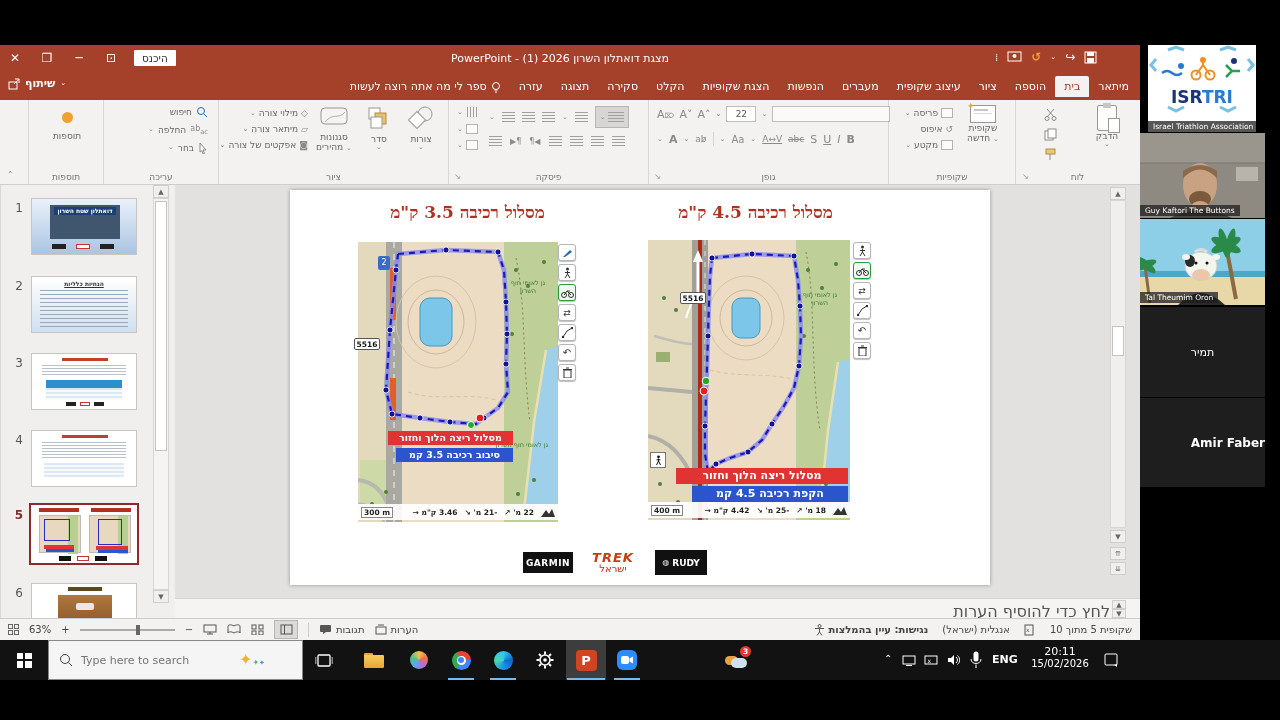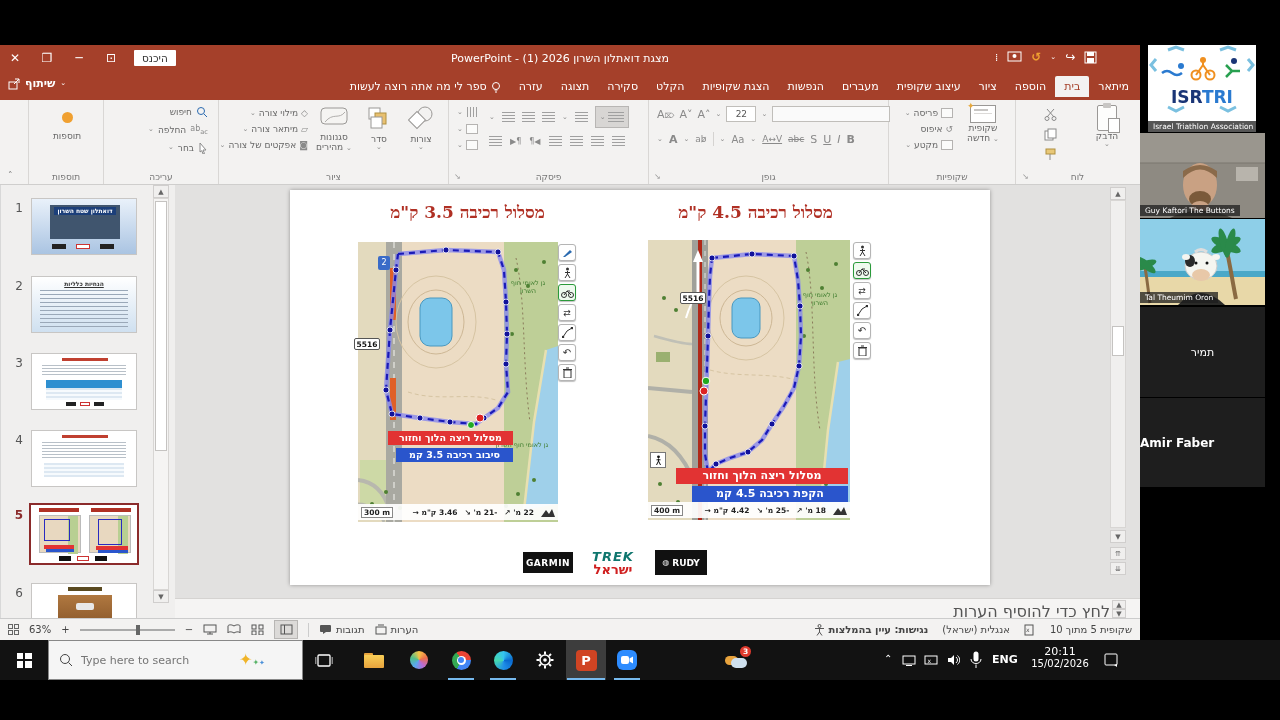--- a/index.html
+++ b/index.html
@@ -618,22 +618,22 @@
                   <line x1="3" y1="1" x2="6" y2="1" stroke="#333"></line>
                 </svg>
               </div>
           </div>
         </div>
 
         <div class="logo" style="left:233px;top:362px;width:50px;height:21px;background:#111">
             <span style="color:#fff;font-size:9px;font-weight:bold;letter-spacing:.5px">GARMIN</span>
           </div>
         <div class="logo" style="left:296px;top:360px;width:54px;height:25px;flex-direction:column">
-            <span style="color:#0f766e;font-size:13px;font-weight:bold;font-style:italic;letter-spacing:1px;line-height:1">TREK</span>
-            <span class="rtl" style="color:#d02020;font-size:13px;font-weight:bold;line-height:1">ישראל</span>
+            <span style="color:#c2410c;font-size:13px;font-weight:bold;font-style:italic;letter-spacing:1px;line-height:1">TREK</span>
+            <span class="rtl" style="color:#d02020;font-size:10px;font-weight:normal;line-height:1">ישראל</span>
           </div>
         <div class="logo" style="left:365px;top:360px;width:52px;height:25px;background:#111;gap:3px">
             <span style="color:#fff;font-size:8px">◍</span>
             <span style="color:#fff;font-size:9px;font-weight:bold">RUDY</span>
           </div>
       </div>
 
       <div class="ab scroll" style="left:935px;top:2px;width:16px;height:13px">▲</div>
       <div class="ab" style="left:935px;top:15px;width:16px;height:328px;background:#f0efee;border:1px solid #d8d6d4">
           <div style="position:absolute;left:1px;top:125px;width:12px;height:30px;background:#fff;border:1px solid #c5c3c1"></div>
@@ -901,17 +901,17 @@
         <ellipse cx="76" cy="38" rx="4" ry="3" fill="#f5f5f0"></ellipse>
       <path d="M55 33 Q 61 28 67 33" stroke="#ddd" stroke-width="3" fill="none"></path>
     </svg>
     <div class="vlabel">Tal Theumim Oron</div>
   </div>
 
   <div class="vtile" style="top:307px;height:90px;background:#1e1e1e;display:flex;align-items:center;justify-content:center">
     <span style="color:#fff;font-size:11px">תמיר</span>
   </div>
 
-  <div class="vtile" style="top:398px;height:89px;background:#1e1e1e;display:flex;align-items:center;justify-content:flex-start">
+  <div class="vtile" style="top:398px;height:89px;background:#1e1e1e;display:flex;align-items:center;justify-content:flex-end">
     <span style="color:#fff;font-size:12px;font-weight:bold">Amir Faber</span>
   </div>
 
 </div>
 
 </body></html>

